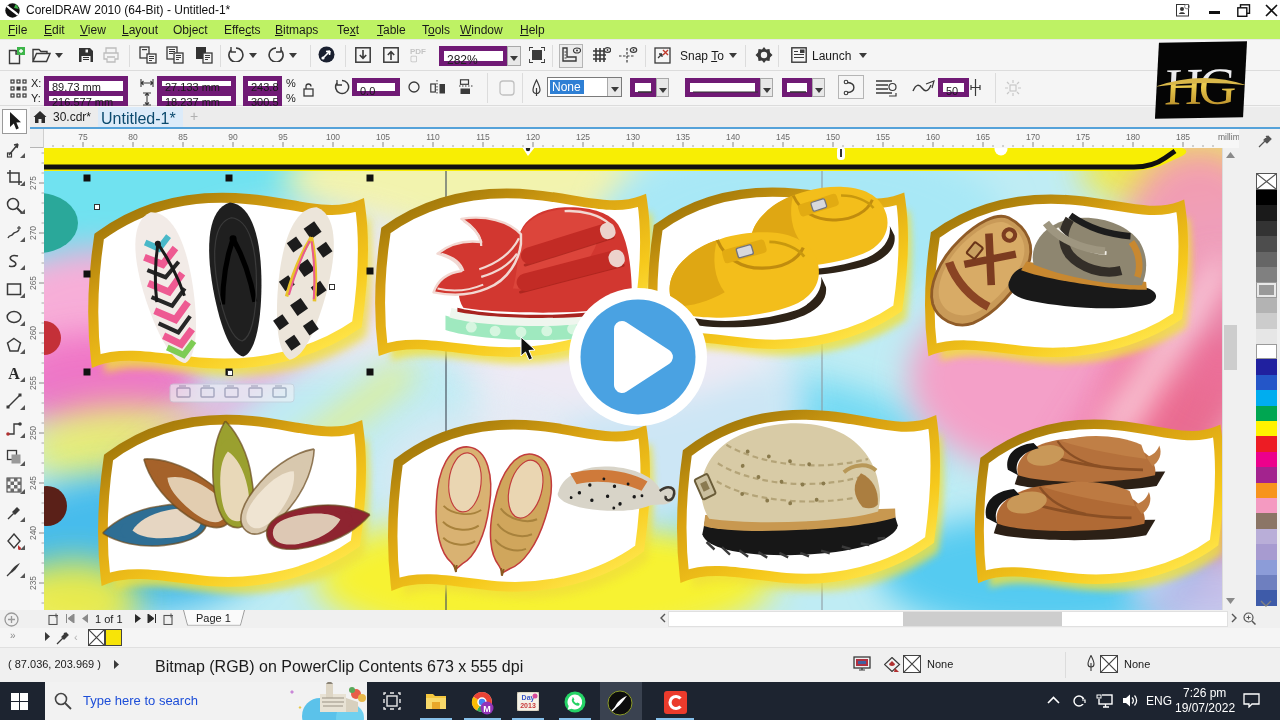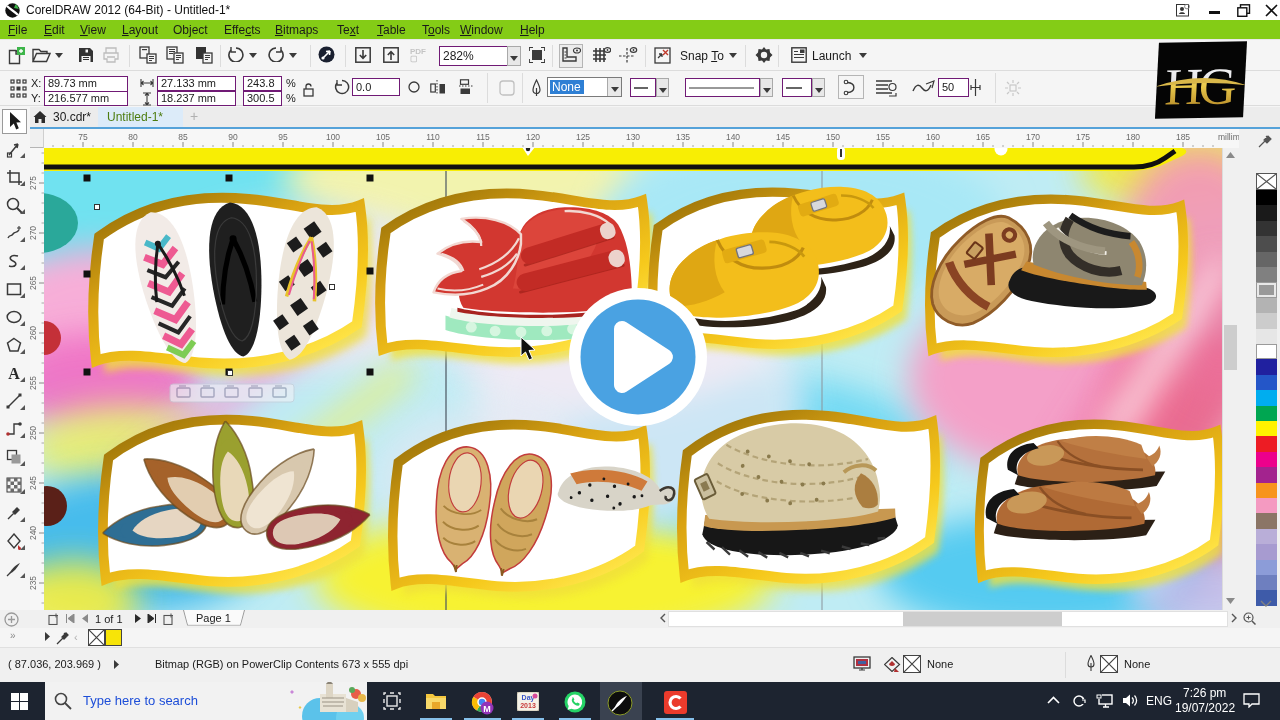--- a/index.html
+++ b/index.html
@@ -3,27 +3,27 @@
 <meta charset="utf-8">
 <style>
 * { margin:0; padding:0; box-sizing:border-box; }
 html,body { width:1280px; height:720px; overflow:hidden; font-family:"Liberation Sans", sans-serif; }
 #app { position:absolute; left:0; top:0; width:1280px; height:720px; background:#f5f5f5; }
 .abs { position:absolute; }
 
 #titlebar { left:0; top:0; width:1280px; height:20px; background:#ffffff; }
 #titlebar .ttext { position:absolute; left:26px; top:3px; font-size:12px; color:#111; }
 
-#menubar { left:0; top:20px; width:1280px; height:20px; background:#84cc16; border-bottom:1px solid #e8e8e8;text-decoration:underline; }
+#menubar { left:0; top:20px; width:1280px; height:20px; background:#bef264; border-bottom:1px solid #e8e8e8;text-decoration:underline; }
 .menuitem { position:absolute; top:3px; font-size:12px; color:#1a1a1a; }
 
 #toolbar { left:0; top:41px; width:1280px; height:30px; background:#f5f5f5; border-bottom:1px solid #dcdcdc; }
 
 #propbar { left:0; top:72px; width:1280px; height:34px; background:#f5f5f5; border-bottom:1px solid #dcdcdc; }
-.pbox { position:absolute; background:#fff; border:1px solid #701a75; font-size:11px; color:#1a1a1a; padding:0 3px; line-height:13px; }
+.pbox { position:absolute; background:#fff; border:5px solid #701a75; font-size:11px; color:#1a1a1a; padding:0 3px; line-height:13px; }
 
 #tabbar { left:0; top:107px; width:1280px; height:20px; background:#ececec; }
 #tabline { left:0; top:127px; width:1280px; height:2px; background:#55a2d9; }
 
 #hruler { left:30px; top:129px; width:1192px; height:19px; background:#f7f7f7; border-bottom:1px solid #b5b5b5; }
 #vruler { left:30px; top:148px; width:14px; height:462px; background:#f7f7f7; border-right:1px solid #c0c0c0; }
 #rcorner { left:30px; top:129px; width:14px; height:19px; background:#f0f0f0; border-right:1px solid #cfcfcf; border-bottom:1px solid #b5b5b5;}
 
 #toolbox { left:0; top:107px; width:30px; height:530px; background:#f5f5f5; }
 
@@ -41,21 +41,21 @@
 </style>
 </head>
 <body>
 <div id="app">
   <div class="abs" id="titlebar">
     <svg class="abs" style="left:5px;top:3px" width="15" height="15" viewBox="0 0 15 15">
         <circle cx="7.5" cy="7.5" r="7.2" fill="#111"></circle>
         <path d="M2,3 C6,7 9,8 13,12" stroke="#fff" stroke-width="2.2" fill="none"></path>
         <path d="M10.5,1.2 A7.2 7.2 0 0 1 13.8,6 L9,5 Z" fill="#3db54a"></path>
       </svg>
-    <span class="ttext">CorelDRAW 2012 (64-Bit) - Untitled-1*</span>
+    <span class="ttext">CorelDRAW 2010 (64-Bit) - Untitled-1*</span>
     <svg class="abs" style="left:1176px;top:4px" width="14" height="13" viewBox="0 0 14 13">
         <rect x="0.5" y="0.5" width="12" height="11.5" fill="none" stroke="#333"></rect>
         <circle cx="6" cy="5" r="2" fill="#333"></circle>
         <path d="M3,10 C3,7.5 9,7.5 9,10 Z" fill="#333"></path>
         <circle cx="11" cy="2.5" r="2.4" fill="none" stroke="#777" stroke-width="0.9"></circle>
       </svg>
     <div class="abs" style="left:1209px;top:11px;width:11px;height:2.5px;background:#111"></div>
     <svg class="abs" style="left:1237px;top:4px" width="14" height="13" viewBox="0 0 14 13">
         <rect x="3.5" y="0.8" width="9" height="8.5" fill="none" stroke="#111" stroke-width="1.4"></rect>
         <rect x="0.8" y="3.8" width="9" height="8.5" fill="#fff" stroke="#111" stroke-width="1.4"></rect>
@@ -315,21 +315,21 @@
         </g>
       </svg>
   </div>
   <div class="abs" id="tabbar"></div>
     <div>
     <svg class="abs" style="left:33px;top:110px" width="14" height="14" viewBox="0 0 14 14">
         <path d="M7,1 L13.5,7 H12 V13 H8.5 V9 H5.5 V13 H2 V7 H0.5 Z" fill="#2b2b2b"></path>
       </svg>
     <span class="abs" style="left:53px;top:110px;font-size:12px;color:#1a1a1a">30.cdr*</span>
     <div class="abs" style="left:98px;top:107px;width:85px;height:20px;background:#dcebf9"></div>
-    <span class="abs" style="left:107px;top:110px;font-size:12px;color:#4d7c0f">Untitled-1*</span>
+    <span class="abs" style="left:101px;top:110px;font-size:16px;color:#0c4a6e">Untitled-1*</span>
     <span class="abs" style="left:190px;top:108px;font-size:14px;color:#b0b0b0">+</span>
   </div>
   <div class="abs" id="tabline"></div>
   <div class="abs" id="hruler"></div>
     <svg class="abs" style="left:30px;top:129px" width="1250" height="19" viewBox="0 0 1250 19">
       <rect width="1250" height="19" fill="#f7f7f7"></rect>
       <line x1="13" y1="16" x2="13" y2="18" stroke="#a8a8a8" stroke-width="1"></line>
       <line x1="23" y1="16" x2="23" y2="18" stroke="#a8a8a8" stroke-width="1"></line>
       <line x1="33" y1="16" x2="33" y2="18" stroke="#a8a8a8" stroke-width="1"></line>
       <line x1="43" y1="16" x2="43" y2="18" stroke="#a8a8a8" stroke-width="1"></line>
@@ -1087,21 +1087,21 @@
           <path d="M0,0 L15,15 M15,0 L0,15" stroke="#444" stroke-width="1.2"></path>
         </svg></div>
     <div class="abs" style="left:105px;top:629px;width:17px;height:17px;background:#f7e408;border:1px solid #444"></div>
   </div>
   <div class="abs" id="statusbar"></div>
     <div>
     <span class="abs" style="left:8px;top:658px;font-size:11px;color:#1a1a1a">( 87.036, 203.969 )</span>
     <svg class="abs" style="left:113px;top:660px" width="7" height="9" viewBox="0 0 7 9">
         <path d="M1,0 L6,4.5 L1,9 Z" fill="#3a3a3a"></path>
       </svg>
-    <span class="abs" style="left:155px;top:658px;font-size:11px;color:#1a1a1a">Bitmap (RGB) on PowerClip Contents 673 x 555 dpi</span>
+    <span class="abs" style="left:155px;top:658px;font-size:16px;color:#1a1a1a">Bitmap (RGB) on PowerClip Contents 673 x 555 dpi</span>
     <svg class="abs" style="left:853px;top:656px" width="18" height="16" viewBox="0 0 18 16">
         <rect x="1" y="1" width="16" height="11" fill="none" stroke="#3a3a3a" stroke-width="1.3"></rect>
         <rect x="3" y="3" width="12" height="7" fill="#b03040"></rect>
         <rect x="5" y="5" width="8" height="3" fill="#4060a0"></rect>
         <path d="M6,14 h6 M9,12 v2" stroke="#3a3a3a" stroke-width="1.2"></path>
       </svg>
     <svg class="abs" style="left:884px;top:657px" width="17" height="15" viewBox="0 0 17 15">
         <path d="M8,0.5 L15.5,7.5 L8,14.5 L0.5,7.5 Z" fill="none" stroke="#3a3a3a" stroke-width="1.2"></path>
         <path d="M5,7 l3,-3 l3,3 c0,2.5 -6,2.5 -6,0 Z" fill="#b03030"></path>
         <path d="M11,11 l4,4 l-5,0 Z" fill="#b03030"></path>

